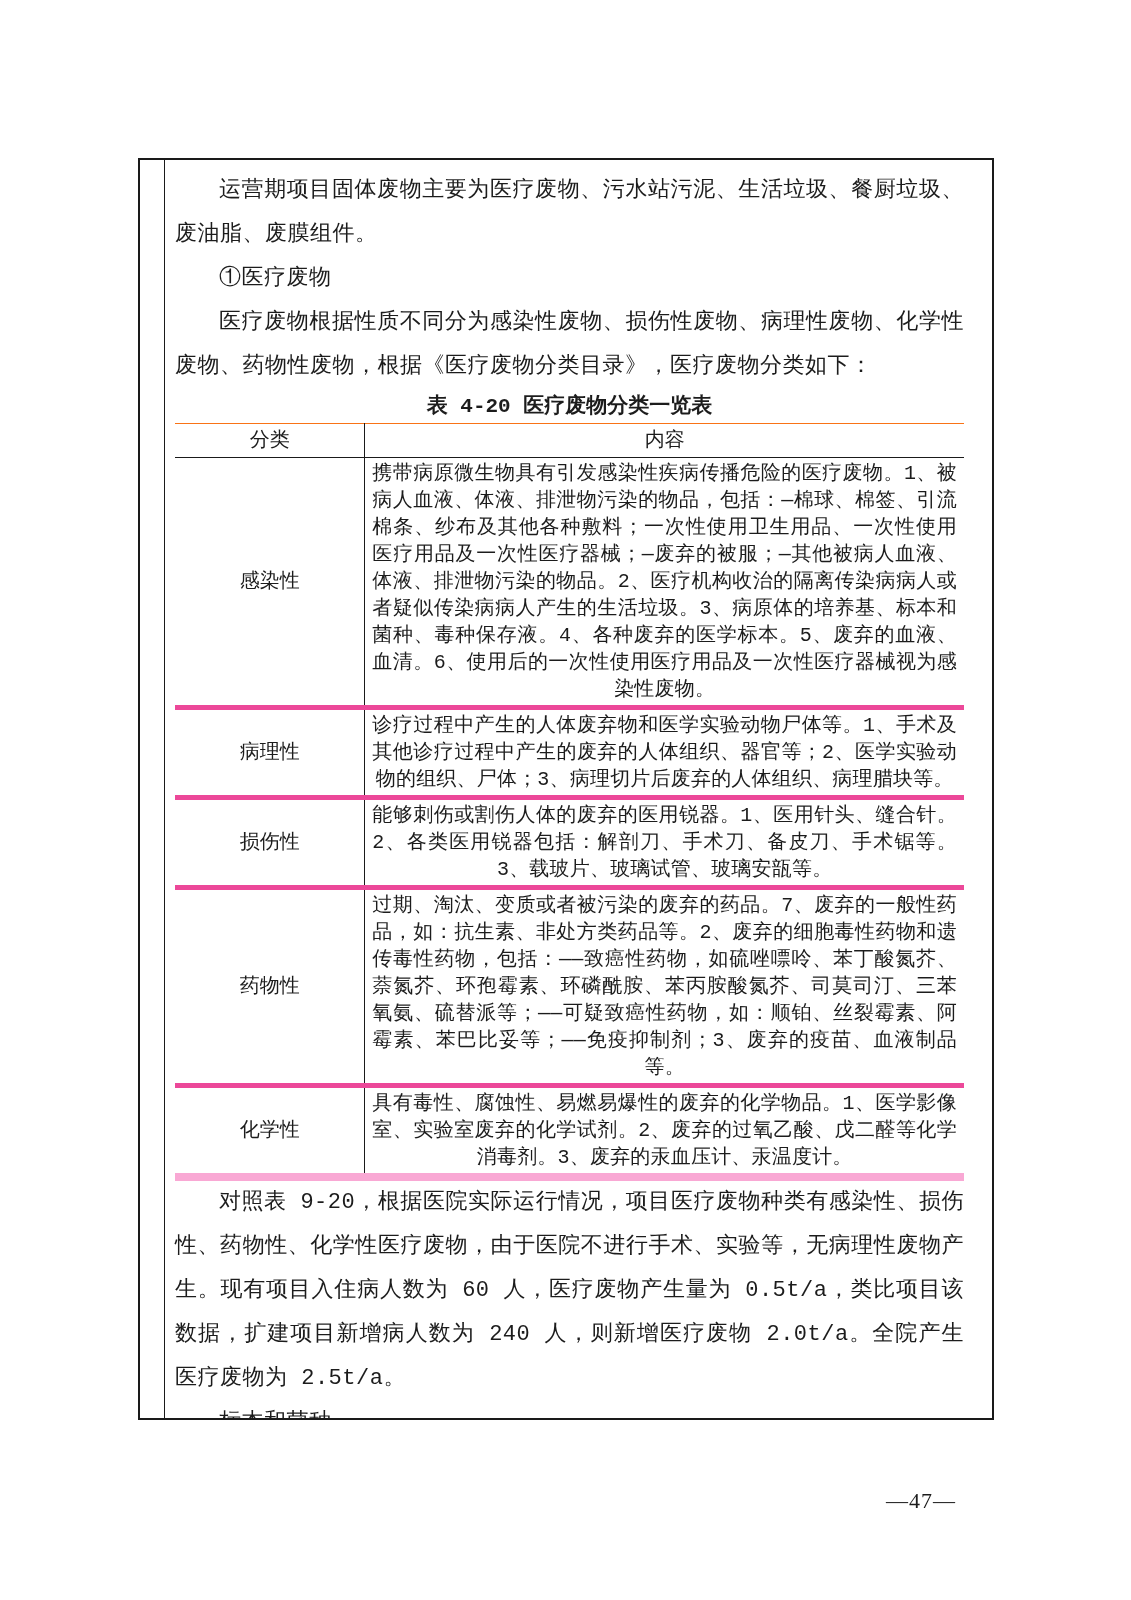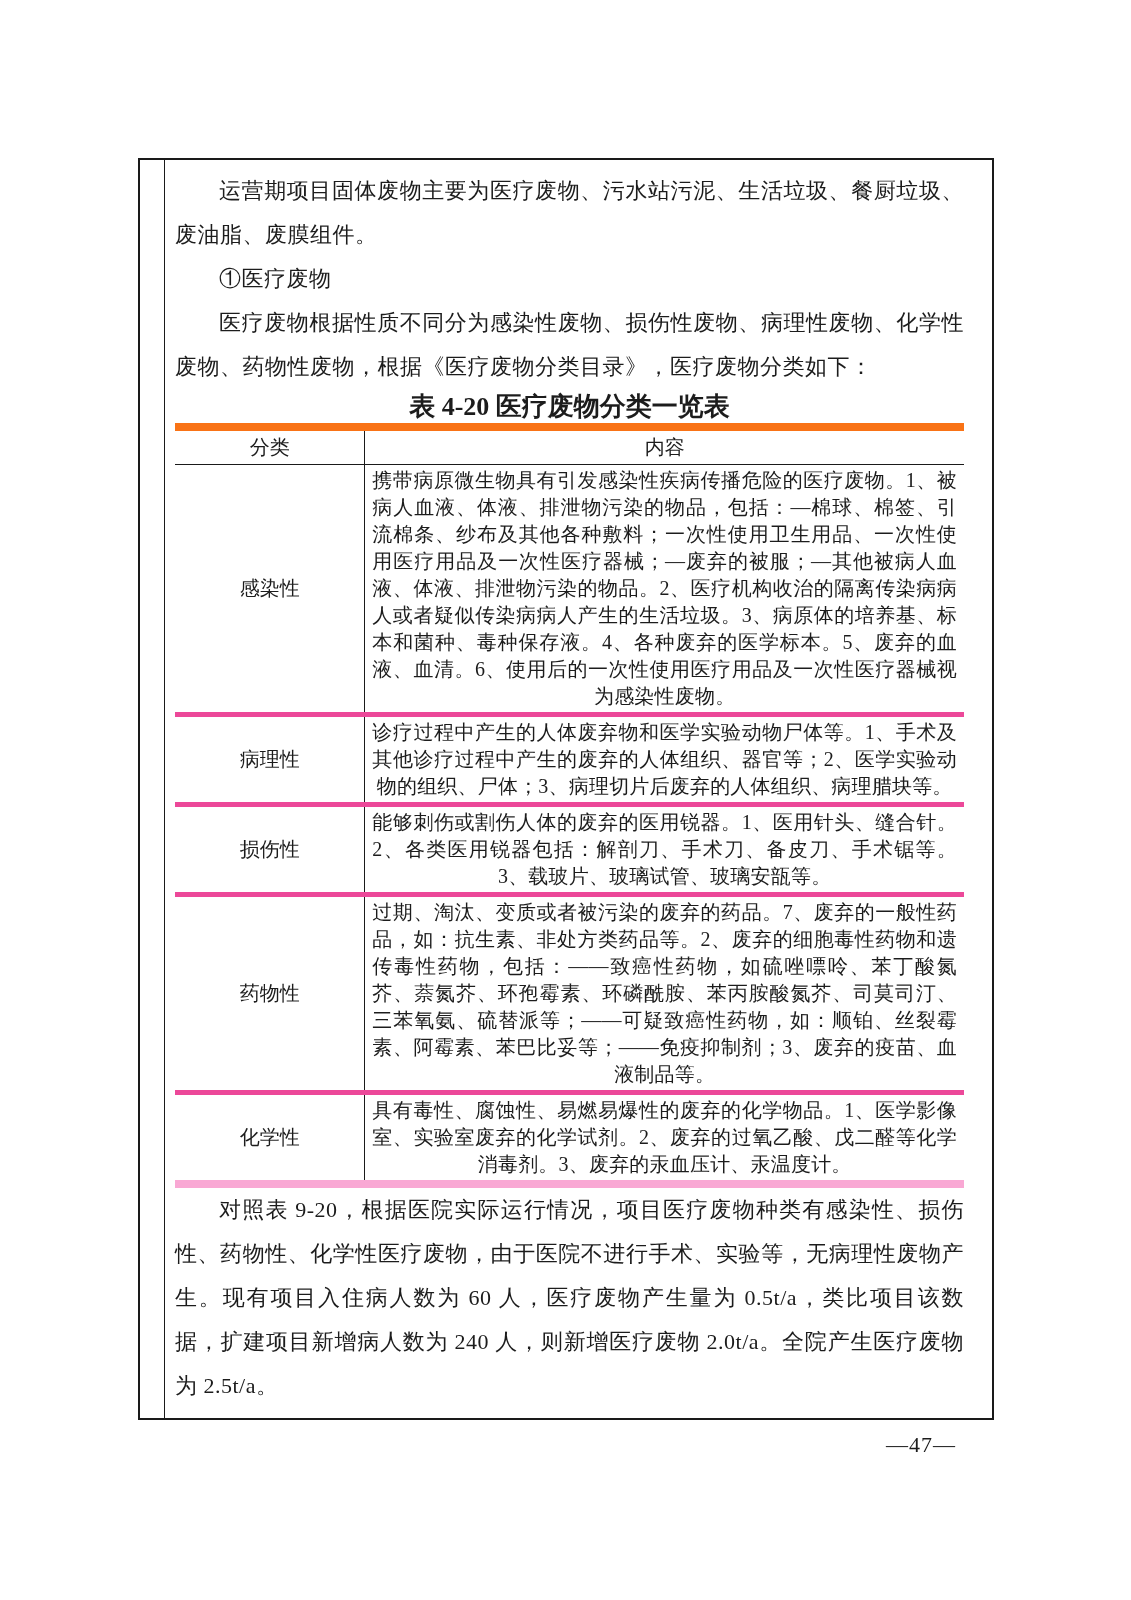--- a/index.html
+++ b/index.html
@@ -29,45 +29,46 @@
   }
   .gutter {
     width: 24px;
     flex: 0 0 24px;
     border-right: 1px solid #1a1a1a;
   }
   .content {
     flex: 1;
     padding: 9px 28px 0 10px;
     overflow: hidden;
+    font-family: Liberation Mono, monospace;
   }
   .para {
     margin: 0;
     font-size: 22px;
     line-height: 44px;
     text-indent: 2em;
     text-align: justify;
     letter-spacing: 0.5px;
   }
   .table-title {
-    font-size: 26px;
+    font-size: 21px;
     font-weight: bold;
     text-align: center;
     line-height: 32px;
     padding-top: 2px;
   }
   table.waste-table {
     border-collapse: collapse;
     width: 100%;
     font-size: 20px;
     line-height: 27px;
     table-layout: fixed;
   }
   table.waste-table thead th {
-    border-top: 8px solid #f97316;
+    border-top: 1px solid #f97316;
     border-bottom: 1px solid #1a1a1a;
     font-weight: normal;
     text-align: center;
     padding: 3px 0;
   }
   table.waste-table th.col-cat,
   table.waste-table td.cat {
     width: 24%;
     border-right: 1px solid #1a1a1a;
     text-align: center;
@@ -81,21 +82,21 @@
     border-bottom: 8px solid #f9a8d4;
   }
   table.waste-table td.cell {
     text-align: justify;
     text-align-last: center;
     letter-spacing: 0.2px;
   }
   .page-number {
     position: absolute;
     left: 886px;
-    top: 1432px;
+    top: 1488px;
     font-size: 22px;
     letter-spacing: 1px;
   }
 </style>
 </head>
 <body>
 
 <div class="page">
   <div class="doc-box">
     <div class="gutter"></div>

